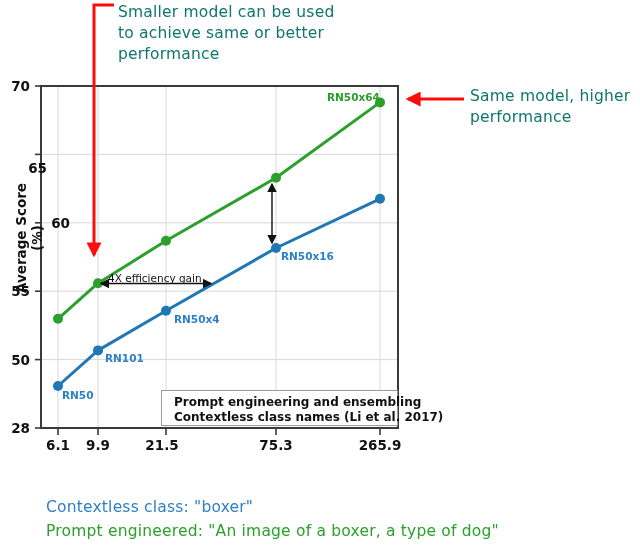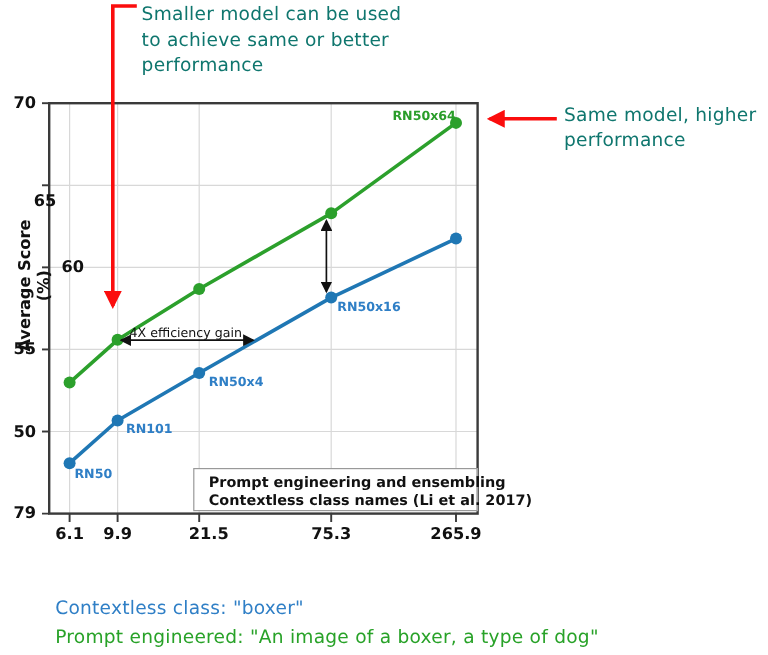--- a/index.html
+++ b/index.html
@@ -141,25 +141,25 @@
     <g stroke="#fb0d0d" stroke-width="3" fill="none">
       <path d="M464,99 L408,99" marker-end="url(#redArrow)"></path>
     </g>
   </svg>
 
   <div class="ticklbl ylbl" style="left:0px;top:78px;">70</div>
   <div class="ticklbl ylbl" style="left:0px;top:160px;margin-left:17px;">65</div>
   <div class="ticklbl ylbl" style="left:0px;top:215px;margin-left:40px;">60</div>
   <div class="ticklbl ylbl" style="left:0px;top:283px;">55</div>
   <div class="ticklbl ylbl" style="left:0px;top:352px;">50</div>
-  <div class="ticklbl ylbl" style="left:0px;top:420px;">79</div>
+  <div class="ticklbl ylbl" style="left:0px;top:420px;">28</div>
 
   <div class="ticklbl xlbl" style="left:28px;top:437px;">6.1</div>
   <div class="ticklbl xlbl" style="left:68px;top:437px;">9.9</div>
-  <div class="ticklbl xlbl" style="left:144px;top:437px;">21.5</div>
+  <div class="ticklbl xlbl" style="left:132px;top:437px;">21.5</div>
   <div class="ticklbl xlbl" style="left:246px;top:437px;">75.3</div>
   <div class="ticklbl xlbl" style="left:350px;top:437px;">265.9</div>
 
   <div class="axis-title" id="ytitle">Average Score (%)</div>
 
   <div class="ptlabel lbl-blue" style="left:62px;top:389px;">RN50</div>
   <div class="ptlabel lbl-blue" style="left:105px;top:352px;">RN101</div>
   <div class="ptlabel lbl-blue" style="left:174px;top:313px;">RN50x4</div>
   <div class="ptlabel lbl-blue" style="left:281px;top:250px;">RN50x16</div>
   <div class="ptlabel lbl-green" style="left:327px;top:91px;">RN50x64</div>

